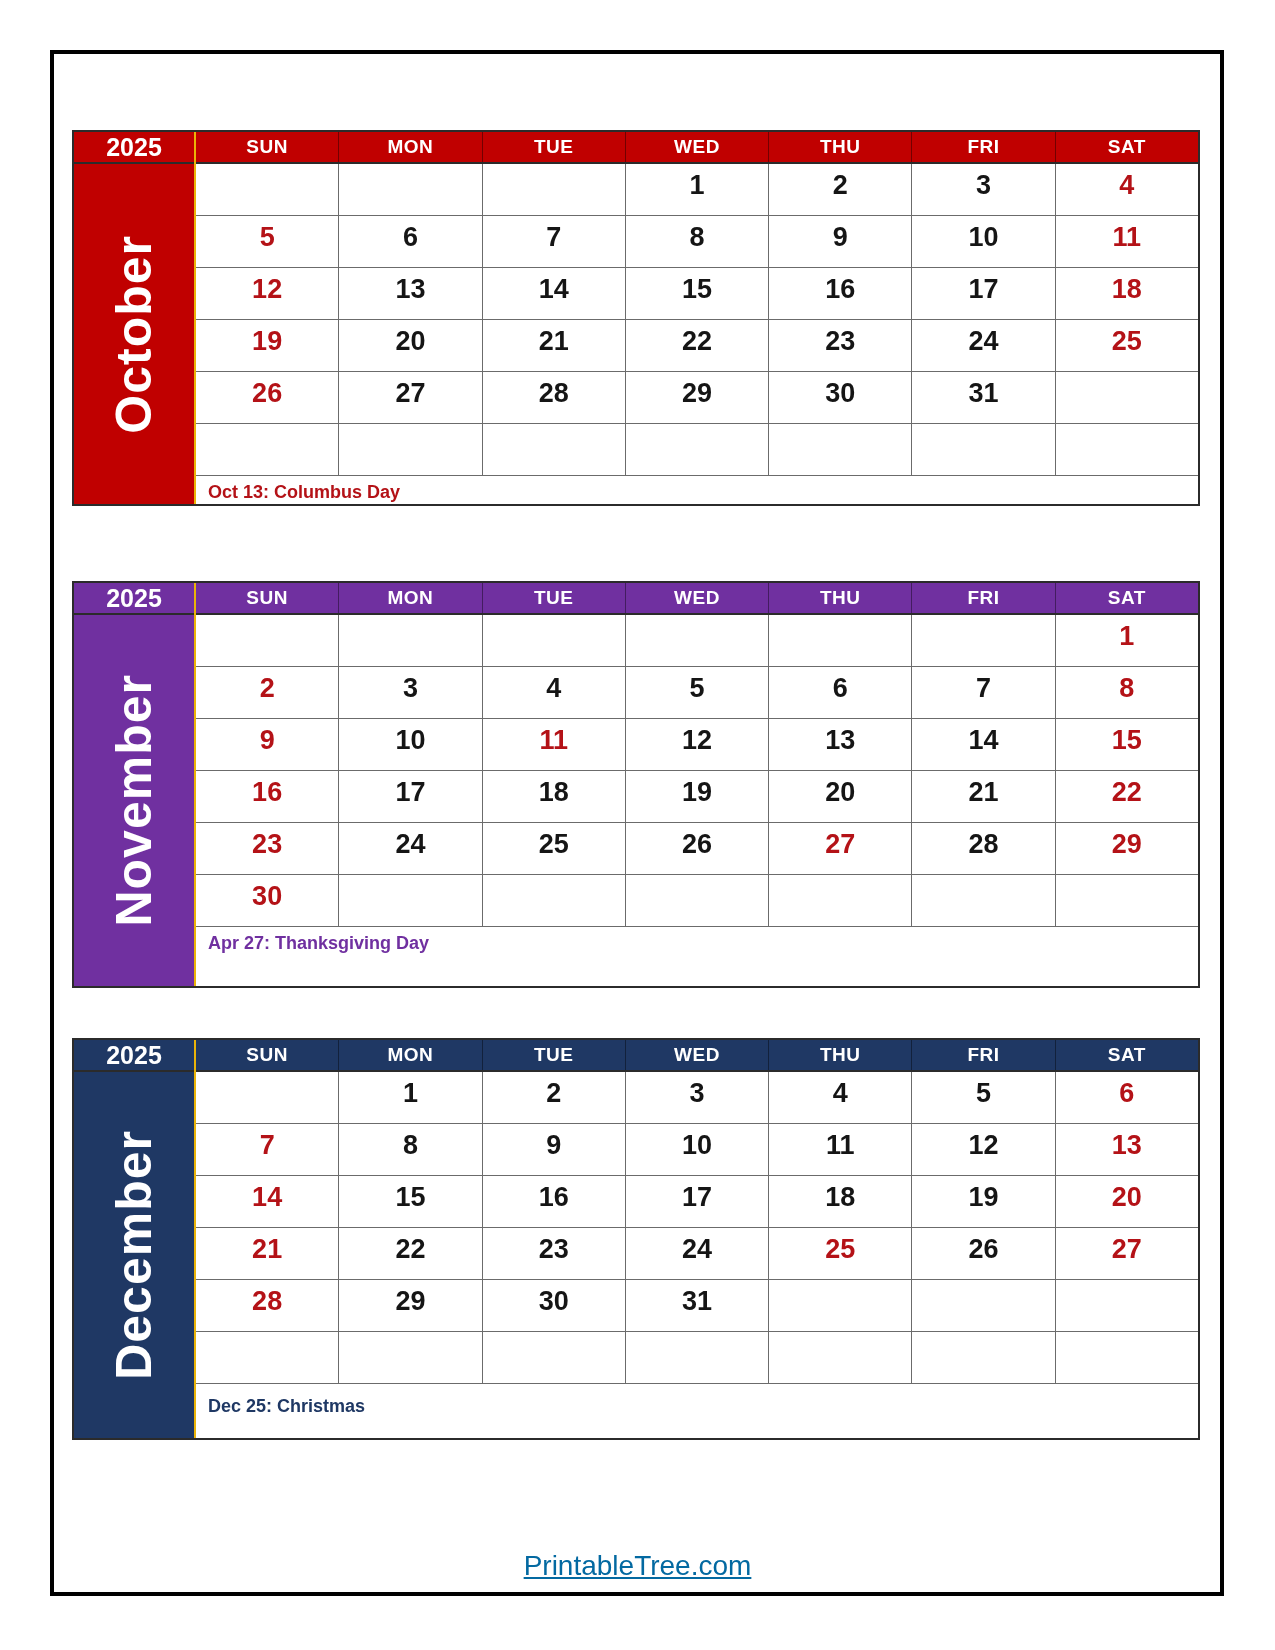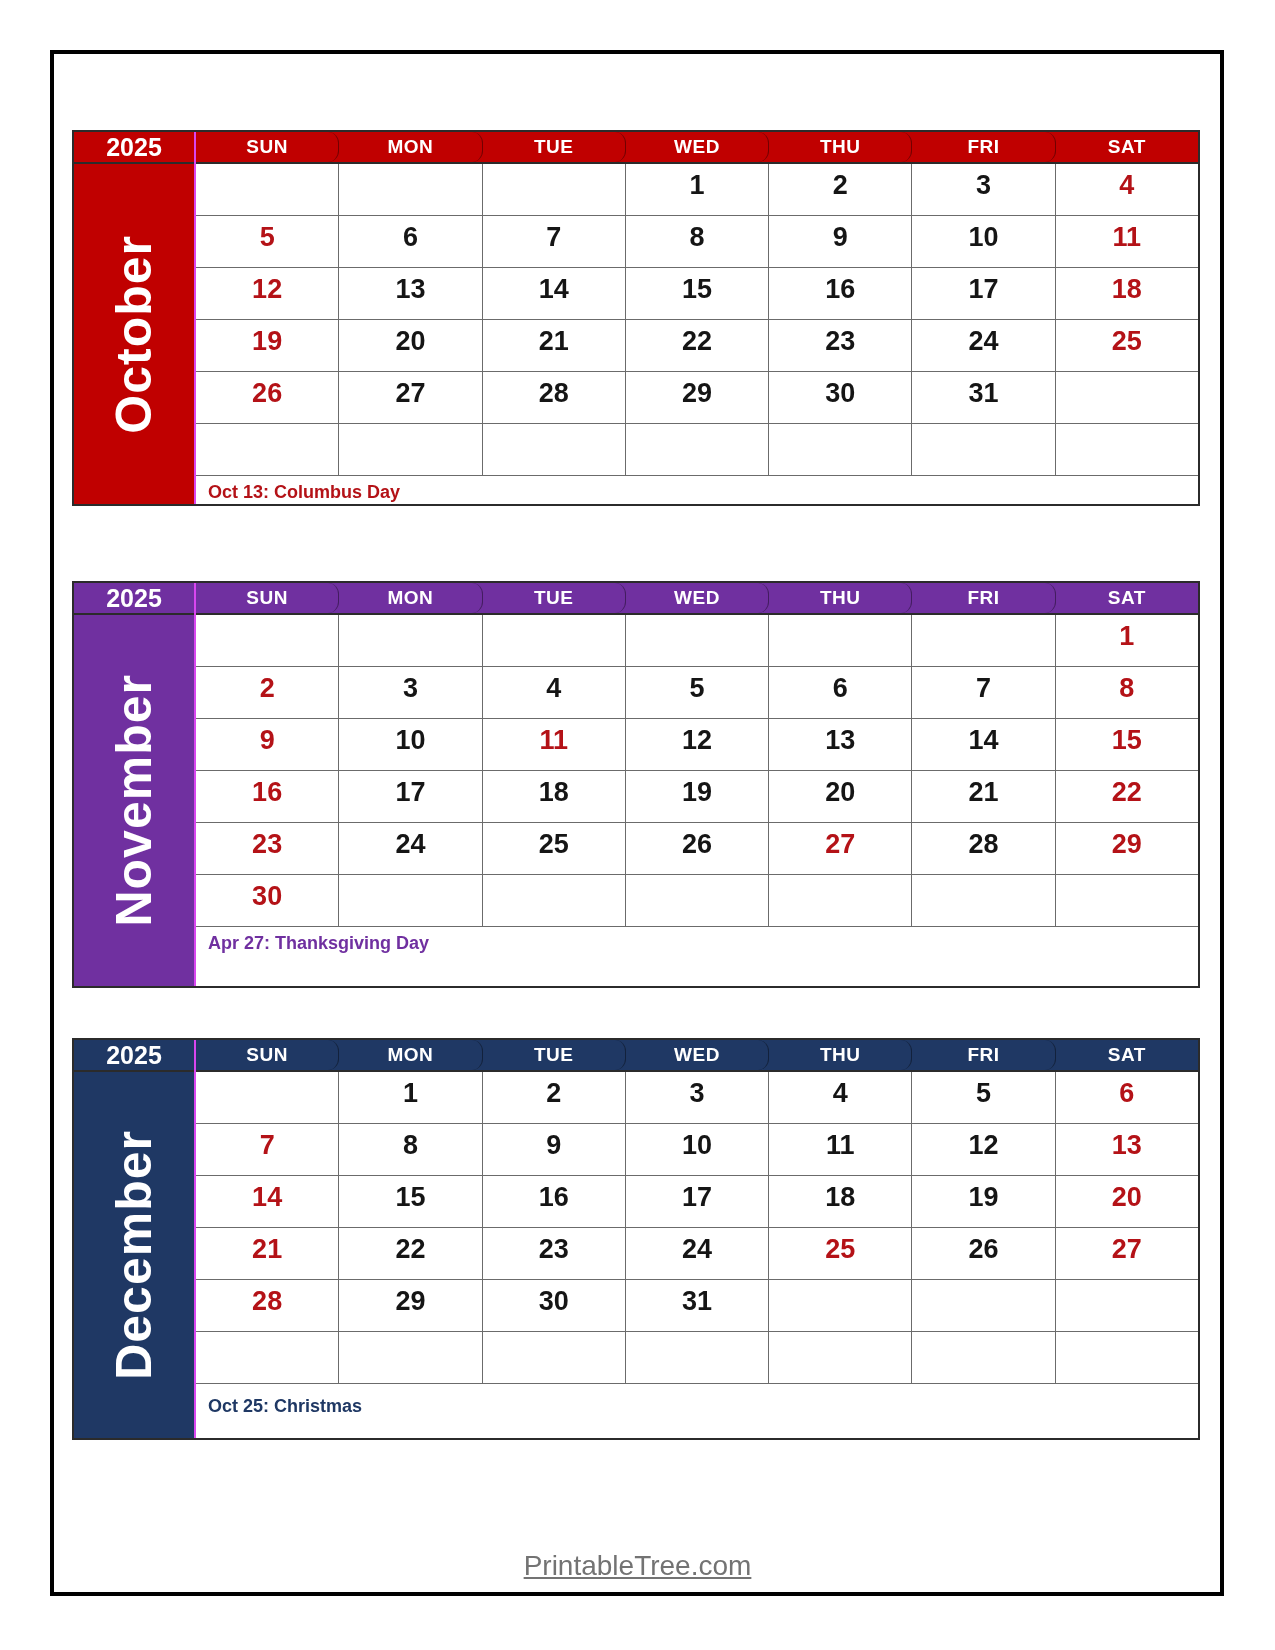--- a/index.html
+++ b/index.html
@@ -26,21 +26,21 @@
   }
   #cal-0{top:130px;height:376px;}
   #cal-1{top:581px;height:407px;}
   #cal-2{top:1038px;height:402px;}
 
   .cal-band{
     flex:0 0 122px;width:122px;
     background:var(--theme);
     color:#ffffff;
     display:flex;flex-direction:column;
-    border-right:2px solid #d946ef;
+    border-right:2px solid #eab308;
     box-sizing:border-box;
   }
   .cal-year{
     height:32px;line-height:31px;
     text-align:center;
     font-weight:bold;font-size:25px;
     border-bottom:2px solid #2b2b2b;
     box-sizing:border-box;
   }
   .cal-month-name{
@@ -60,21 +60,20 @@
     background:var(--theme);
     border-bottom:2px solid #2b2b2b;
     box-sizing:border-box;
   }
   .cal-daycell{
     flex:1;color:#ffffff;
     font-weight:bold;font-size:19px;letter-spacing:0.5px;
     text-align:center;line-height:30px;
     border-right:1px solid rgba(0,0,0,0.40);
     box-sizing:border-box;
-    border-radius:11px;
   }
   .cal-daycell:last-child{border-right:none;}
   .cal-week{
     display:flex;height:52px;flex:0 0 52px;
     border-bottom:1px solid #6b6b6b;
     box-sizing:border-box;
   }
   .cal-cell{
     flex:1;
     border-right:1px solid #6b6b6b;
@@ -90,21 +89,21 @@
     color:var(--note);
     font-weight:bold;font-size:18px;line-height:26px;
     padding:3px 8px 0 12px;
     box-sizing:border-box;
   }
   #cal-2 .cal-note{padding-top:9px;}
   .footer-link{
     position:absolute;left:0;right:0;top:1550px;
     text-align:center;
     font-size:28px;
-    color:#737373;
+    color:#0369a1;
     text-decoration:underline;
     cursor:pointer;
   }
 </style>
 </head>
 <body>
 
 <div class="page">
   <div class="page-border"></div>
 
@@ -325,19 +324,19 @@
         <div class="cal-week">
           <div class="cal-cell"></div>
           <div class="cal-cell"></div>
           <div class="cal-cell"></div>
           <div class="cal-cell"></div>
           <div class="cal-cell"></div>
           <div class="cal-cell"></div>
           <div class="cal-cell"></div>
         </div>
         <div class="cal-note">
-          <div>Oct 25: Christmas</div>
+          <div>Dec 25: Christmas</div>
         </div>
       </div>
     </section>
 
   <a class="footer-link">PrintableTree.com</a>
 </div>
 
 </body></html>

